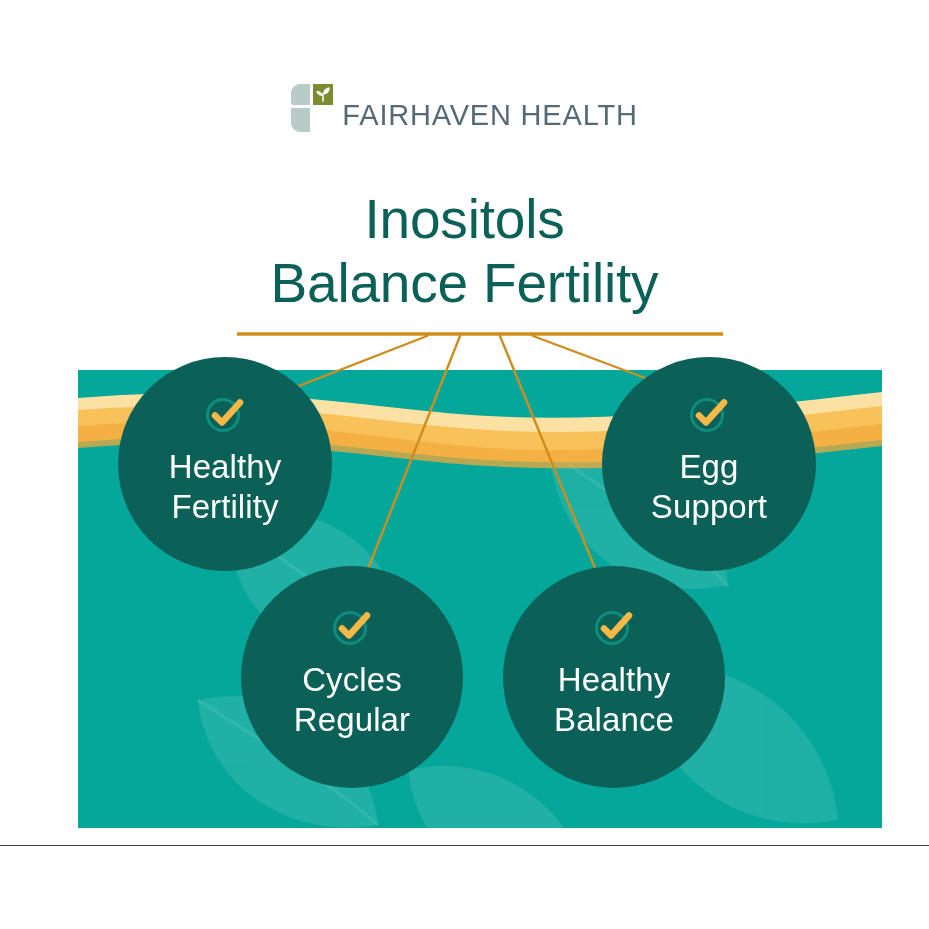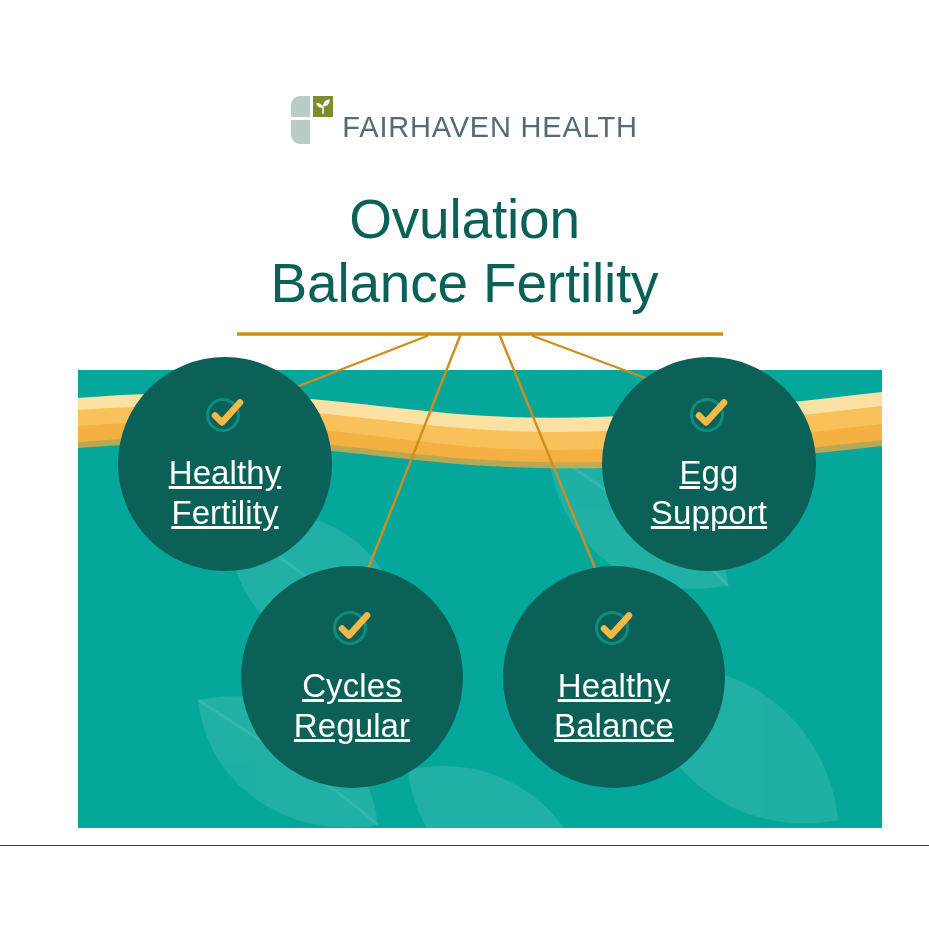--- a/index.html
+++ b/index.html
@@ -11,21 +11,21 @@
     width: 929px;
     height: 929px;
     font-family: "Liberation Sans", sans-serif;
     overflow: hidden;
     position: relative;
   }
 
   
   #brand-logo {
     position: absolute;
-    top: 96px;
+    top: 84px;
     left: 0;
     width: 929px;
     display: flex;
     align-items: flex-end;
     justify-content: center;
     gap: 9px;
   }
   #brand-mark {
     position: relative;
     width: 42px;
@@ -147,21 +147,21 @@
     width: 222px; height: 222px;
     padding-top: 38px;
     box-sizing: border-box;
   }
   #circle-hormone-balance {
     left: 503px; top: 566px;
     width: 222px; height: 222px;
     padding-top: 38px;
     box-sizing: border-box;
   }
-  .benefit-circle .benefit-label { margin-top: 16px; text-decoration: underline; }
+  .benefit-circle .benefit-label { margin-top: 10px; }
 
   
   #footer-divider {
     position: absolute;
     left: 0;
     top: 845px;
     width: 929px;
     height: 1px;
     background: #3d3b4a;
   }
@@ -179,21 +179,21 @@
         <path d="M10 17.2 L10 9.6" stroke="#ffffff" stroke-width="1.5" fill="none" stroke-linecap="round"></path>
         <path d="M10 10.2 C10 5.6 13.6 3.2 16.6 3.4 C16.9 7.4 14.3 10.6 10 10.2 Z" fill="#ffffff"></path>
         <path d="M9.6 11.4 C8.6 7.8 5.6 6.4 3.3 7.1 C3.8 10.4 6.4 12.6 9.6 11.4 Z" fill="#ffffff"></path>
       </svg>
     </div>
   </div>
   <div id="brand-wordmark">FAIRHAVEN HEALTH</div>
 </div>
 
 <div id="headline">
-  <span class="line">Ovulation</span>
+  <span class="line">Inositols</span>
   <span class="line">Balance Fertility</span>
 </div>
 
 <div id="scene-panel">
   <svg id="scene-svg" width="804" height="458" viewBox="0 0 804 458" aria-hidden="true">
     <defs>
       <clipPath id="panelClip">
         <rect x="0" y="0" width="804" height="458"></rect>
       </clipPath>
     </defs>

